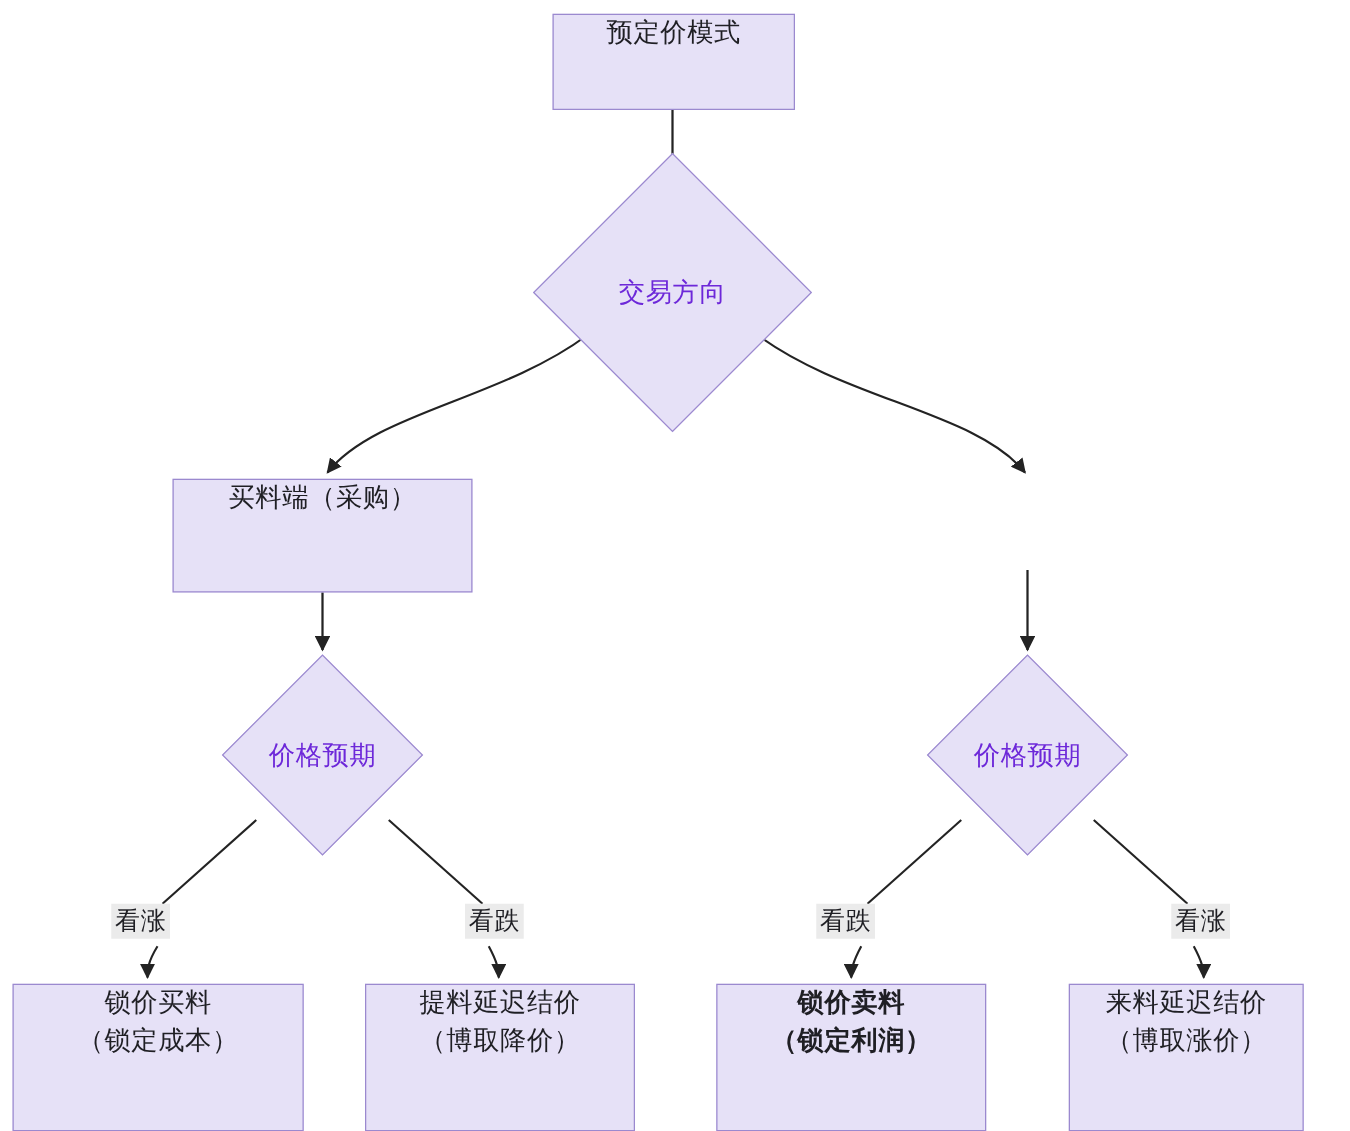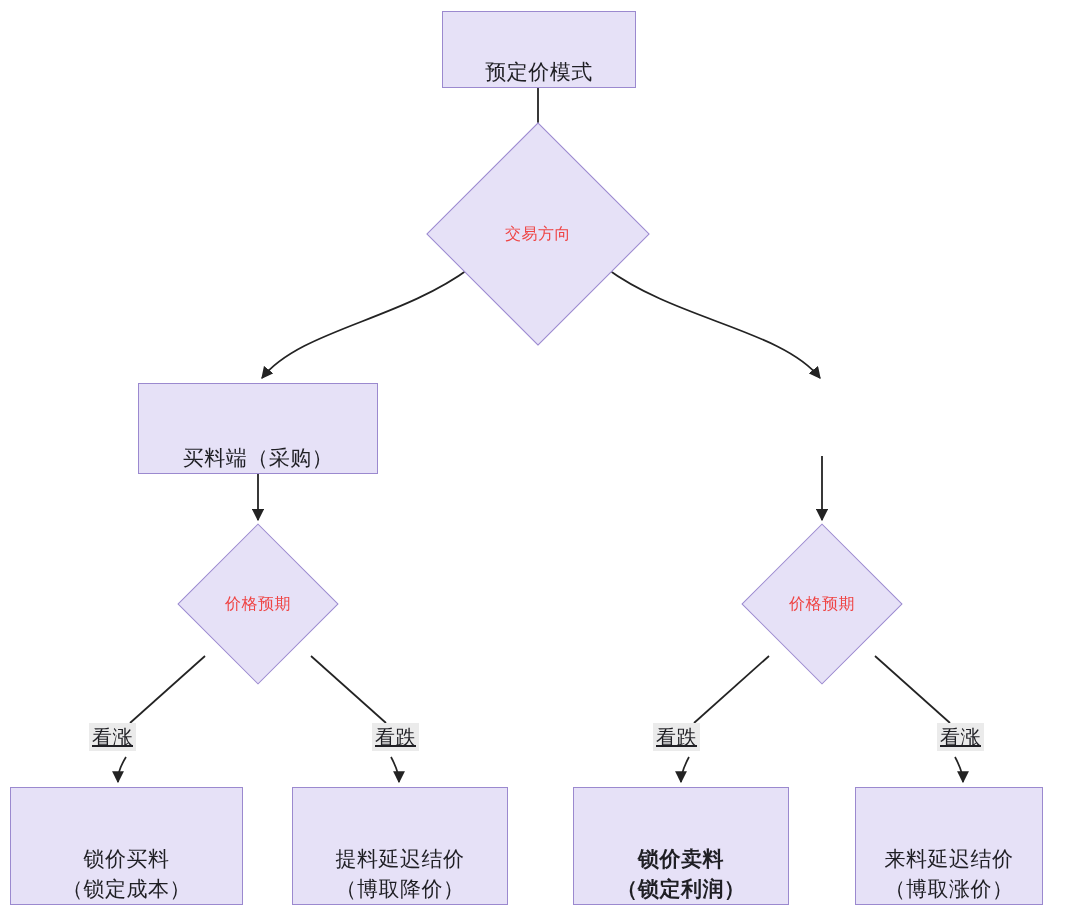--- a/index.html
+++ b/index.html
@@ -26,21 +26,21 @@
     pointer-events: none;
   }
   .node {
     position: absolute;
     box-sizing: border-box;
   }
   .rect-node {
     background: #e6e1f7;
     border: 1.6px solid #9b89cf;
     display: flex;
-    align-items: flex-end;
+    align-items: flex-start;
     justify-content: center;
     text-align: center;
     color: #1f1f24;
     font-size: 21px;
     line-height: 1.42;
     letter-spacing: 0.5px;
   }
   .rect-node .label {
     white-space: pre-line;
     display: block;
@@ -57,35 +57,34 @@
     width: 100%;
     height: 100%;
     background: #e6e1f7;
     border: 1.6px solid #9b89cf;
     transform: rotate(45deg);
     box-sizing: border-box;
   }
   .diamond-node .label {
     position: relative;
     z-index: 2;
-    color: #ef4444;
-    font-size: 16px;
+    color: #6d28d9;
+    font-size: 21px;
     white-space: nowrap;
     letter-spacing: 0.5px;
   }
   .edge-label {
     position: absolute;
     background: #ebebeb;
     color: #1f1f24;
     font-size: 20px;
     line-height: 1.3;
     padding: 1px 3px;
     white-space: nowrap;
     letter-spacing: 0.5px;
-    text-decoration: underline;
   }
 </style>
 </head>
 <body>
 
 <div id="canvas">
 
   <svg class="edges" viewBox="0 0 1080 905">
     <defs>
       <marker id="arrow" viewBox="0 0 10 10" refX="9" refY="5" markerWidth="7" markerHeight="7" orient="auto-start-reverse">

